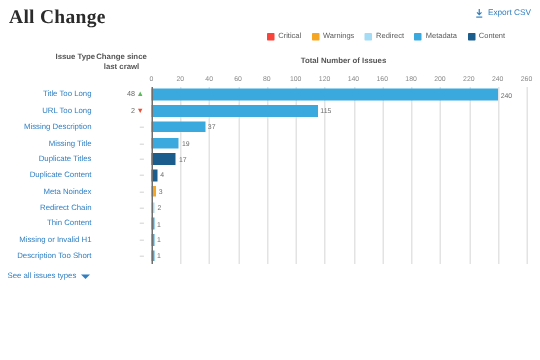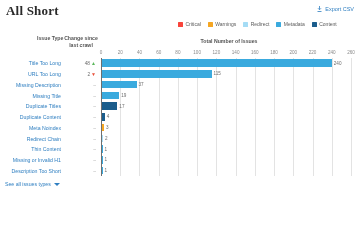--- a/index.html
+++ b/index.html
@@ -100,21 +100,21 @@
   }
   #see-all .caret {
     width:0; height:0;
     border-left:3px solid transparent; border-right:3px solid transparent;
     border-top:3.4px solid #2f7fc1;
   }
 </style>
 </head>
 <body>
 
-<div id="page-title">All Short</div>
+<div id="page-title">All Change</div>
 
 <div id="export-csv">
   <span class="dl-ic">
     <svg width="5" height="6" viewBox="0 0 10 12">
       <path d="M5 0 L5 7 M2 4.5 L5 7.5 L8 4.5" stroke="#2f7fc1" stroke-width="1.6" fill="none"></path>
       <rect x="1" y="10" width="8" height="1.6" fill="#2f7fc1"></rect>
     </svg>
   </span>
   <span>Export CSV</span>
 </div>

